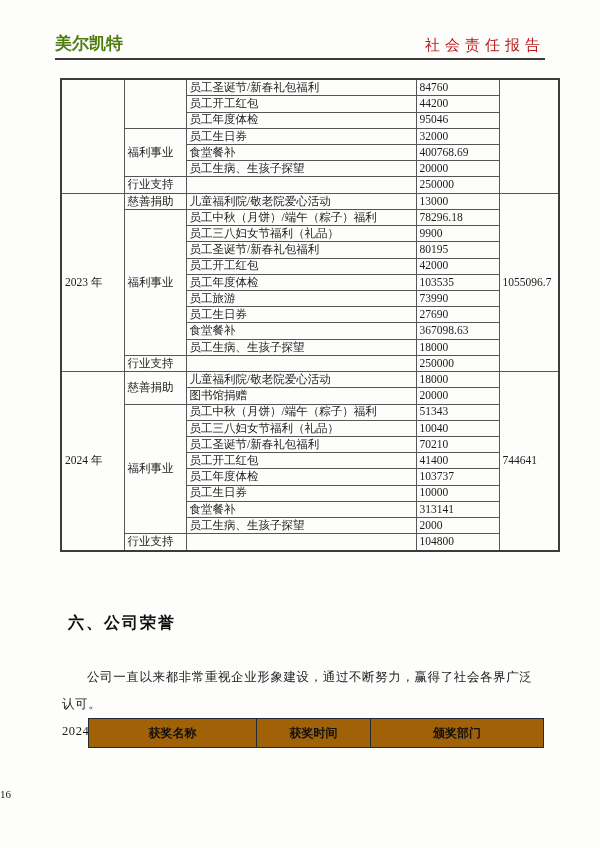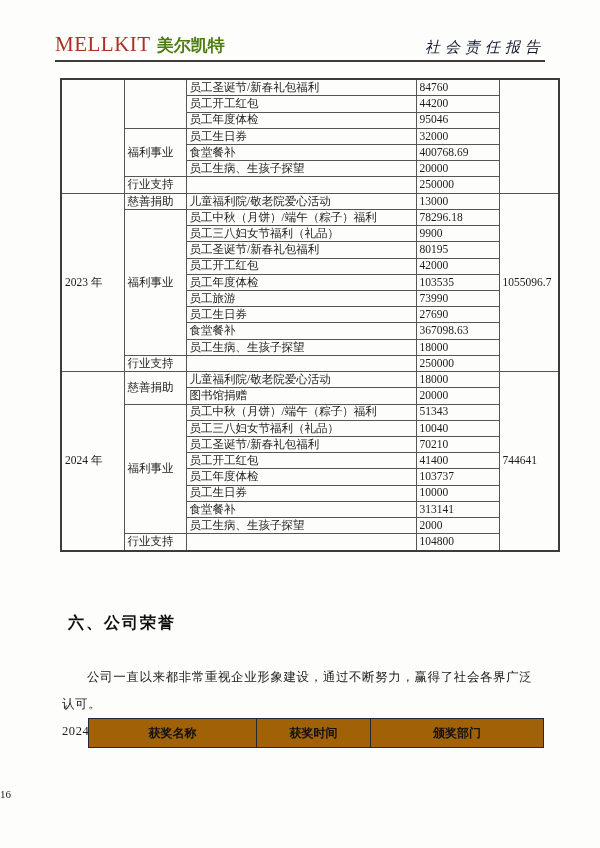--- a/index.html
+++ b/index.html
@@ -10,21 +10,21 @@
   }
   
   .hdr{
     position:absolute;left:55px;right:55px;top:32px;
     display:flex;justify-content:space-between;align-items:flex-end;
     border-bottom:2px solid #3d3a36;padding-bottom:3px;
   }
   .brand{display:flex;align-items:baseline;gap:6px;}
   .brand-en{font-size:21px;color:#a93226;letter-spacing:.5px;}
   .brand-cn{font-size:17px;font-weight:bold;color:#4d7c0f;}
-  .doc-title{font-size:15px;letter-spacing:5px;font-style:italic;color:#0f172a;}
+  .doc-title{font-size:15px;letter-spacing:5px;color:#b91c1c;}
   
   .fin-wrap{position:absolute;left:60px;top:78px;}
   table.fin{
     border-collapse:collapse;table-layout:fixed;width:498px;height:474px;
     border:2px solid #3c3c3c;
     padding-left:24px;
   }
   table.fin td{
     border:1px solid #565656;font-size:11.5px;line-height:1;
     padding:0 3px;overflow:hidden;white-space:nowrap;
@@ -59,21 +59,20 @@
     font-size:11px;color:#222;
   }
 </style>
 </head>
 <body>
 
 <div class="page">
 
   <div class="hdr">
     <div class="brand">
-      <span class="brand-en">MELLKIT</span>
       <span class="brand-cn">美尔凯特</span>
     </div>
     <div class="doc-title">社会责任报告</div>
   </div>
 
   <div class="fin-wrap">
     <table class="fin" id="fin-table">
       <colgroup>
         <col style="width:63px">
           <col style="width:62px">

